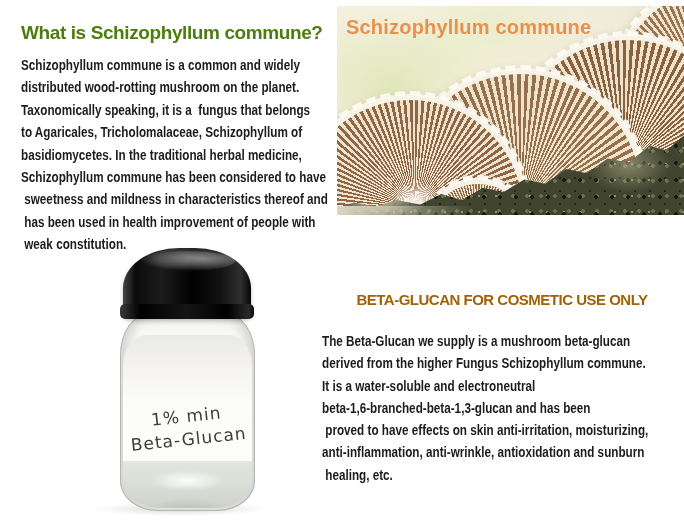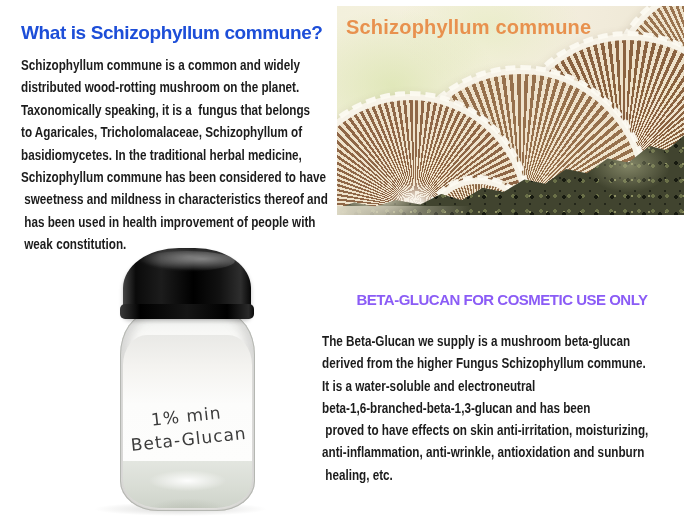--- a/index.html
+++ b/index.html
@@ -5,33 +5,33 @@
   html,body { margin:0; padding:0; background:#ffffff; }
   .page {
     position:relative; width:684px; height:521px; background:#ffffff;
     font-family:"Liberation Sans", sans-serif; overflow:hidden;
   }
 
   
   .left-heading {
     position:absolute; left:21px; top:22px;
     font-size:19px; font-weight:bold; letter-spacing:-0.4px;
-    color:#1d4ed8; white-space:nowrap;
+    color:#4d7c0f; white-space:nowrap;
   }
   .left-body {
     position:absolute; left:21px; top:54px; width:470px;
     font-size:15px; font-weight:bold; color:#1c1c1c;
     line-height:22.4px; white-space:pre-wrap;
     transform:scaleX(0.78); transform-origin:left top;
   }
 
   
   .right-heading {
     position:absolute; left:322px; top:291px; width:360px; text-align:center;
-    font-size:15px; font-weight:bold; letter-spacing:-0.5px; color:#8b5cf6;
+    font-size:15px; font-weight:bold; letter-spacing:-0.5px; color:#a16207;
     white-space:nowrap;
   }
   .right-body {
     position:absolute; left:322px; top:330px; width:470px;
     font-size:15px; font-weight:bold; color:#1c1c1c;
     line-height:22.3px; white-space:pre-wrap;
     transform:scaleX(0.78); transform-origin:left top;
   }
 
   

